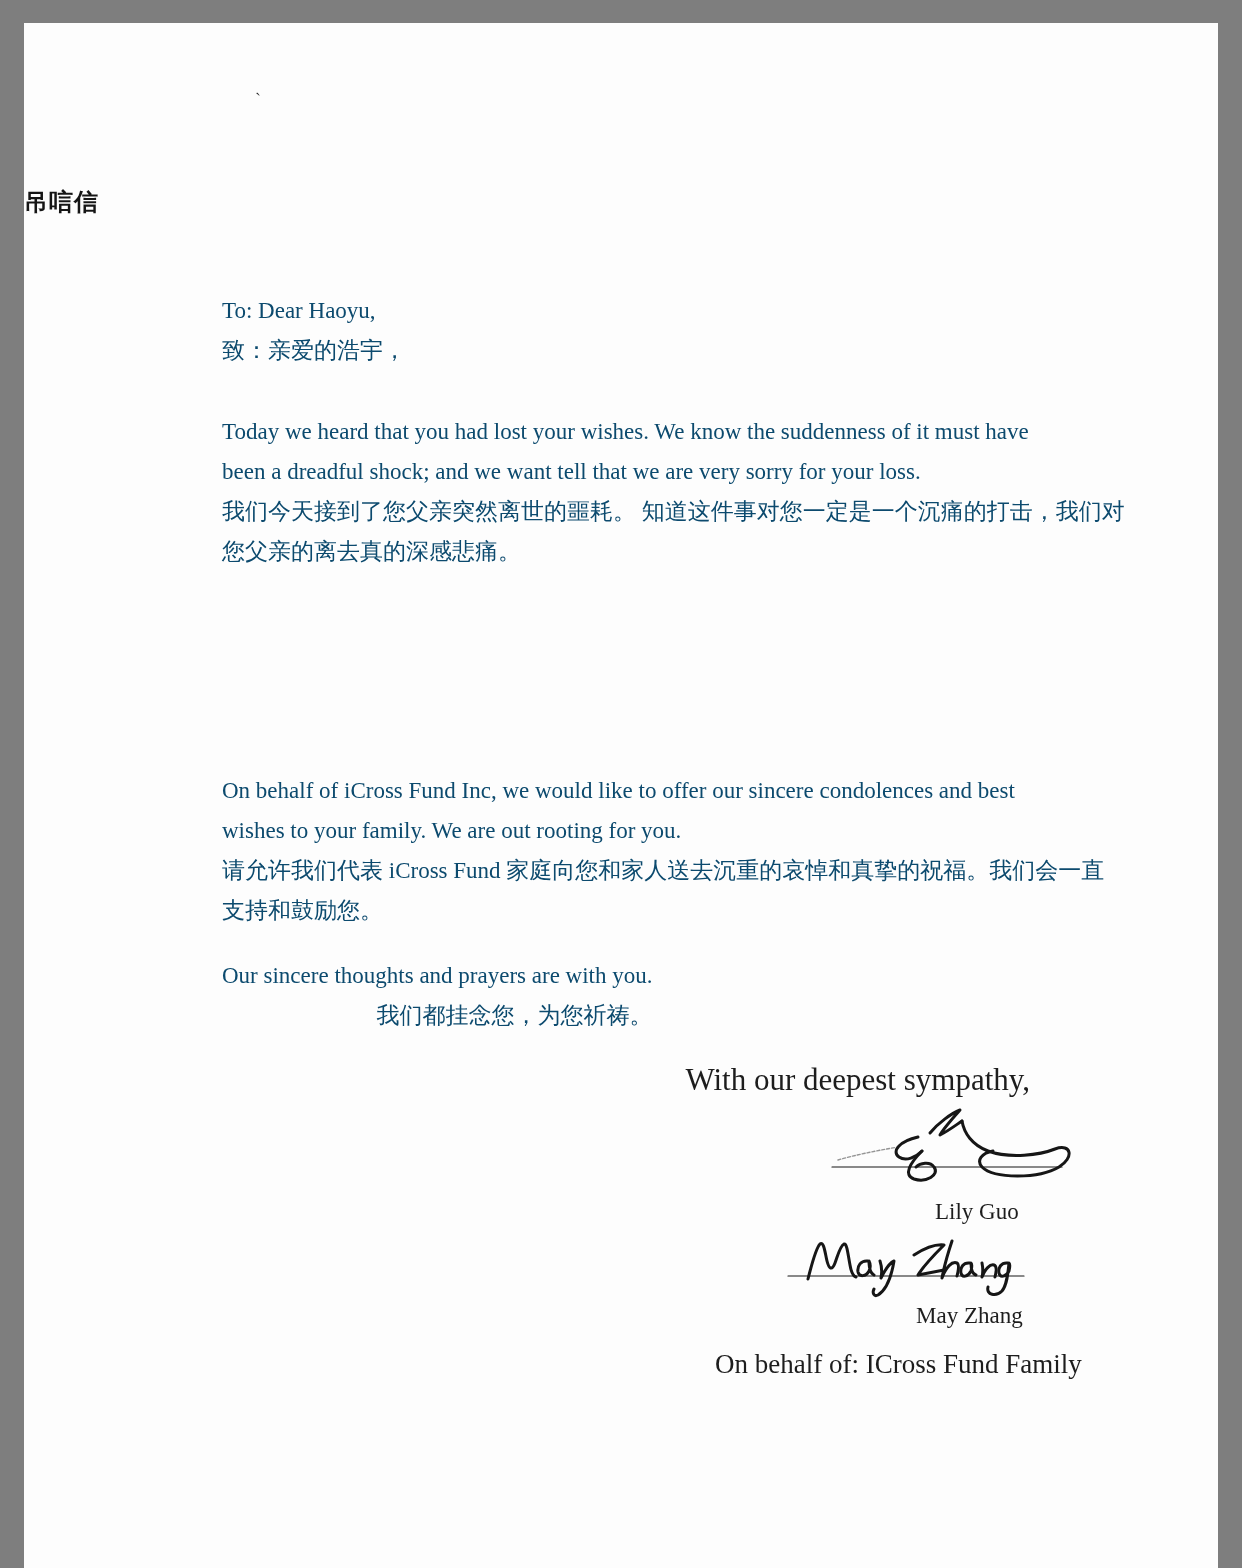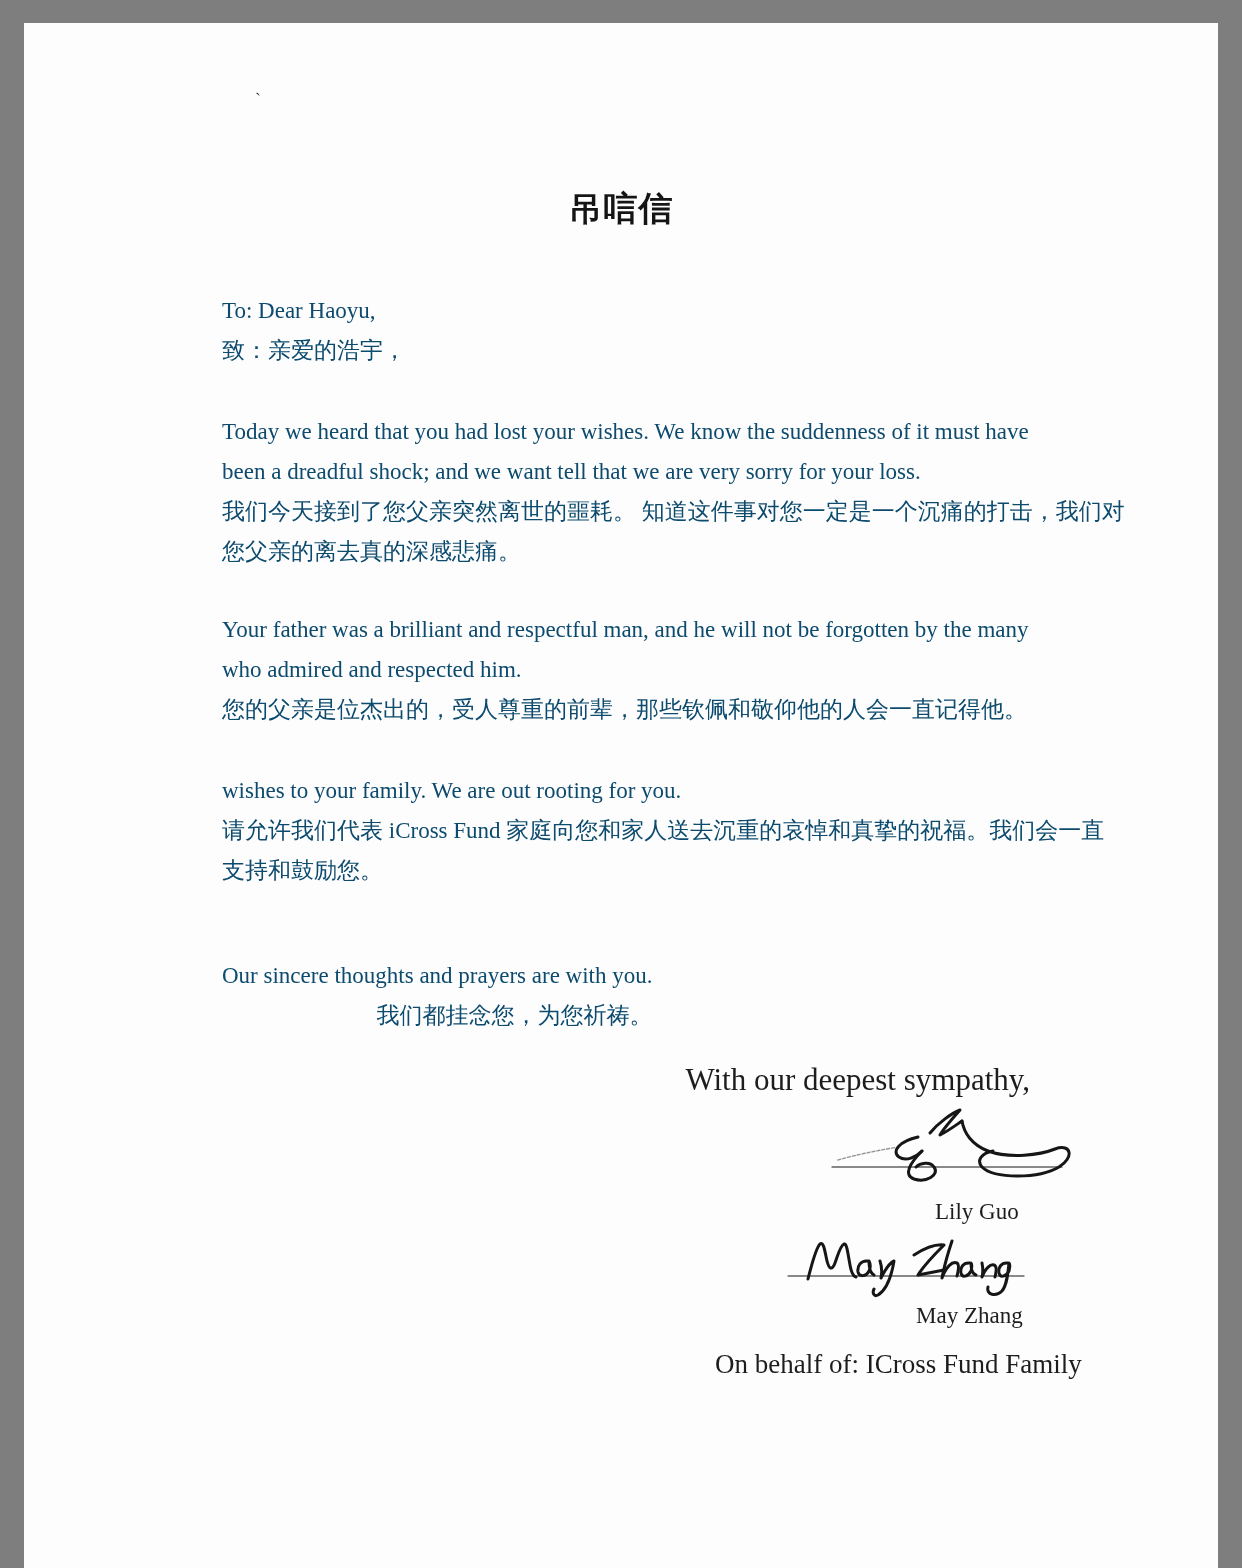--- a/index.html
+++ b/index.html
@@ -13,22 +13,21 @@
   .page {
     position: absolute;
     left: 24px; top: 23px;
     width: 1194px; height: 1545px;
     background: #fdfdfd;
     color: #1f1f1f;
   }
   .title {
     position: absolute;
     left: 0; right: 0; top: 163px;
-    text-align: center;
-    font-size: 34px;
+    font-size: 24px;
     font-weight: bold;
     color: #151515;
     letter-spacing: 1px;
   }
   .artifact {
     position: absolute;
     left: 233px; top: 66px;
     font-size: 17px;
     color: #2a2a2a;
     transform: rotate(-12deg);
@@ -89,27 +88,23 @@
     <span class="line">致：亲爱的浩宇，</span>
   </div>
 
   <div class="textblock para-1">
     <span class="line">Today we heard that you had lost your wishes. We know the suddenness of it must have</span>
     <span class="line">been a dreadful shock; and we want tell that we are very sorry for your loss.</span>
     <span class="line">我们今天接到了您父亲突然离世的噩耗。 知道这件事对您一定是一个沉痛的打击，我们对</span>
     <span class="line">您父亲的离去真的深感悲痛。</span>
   </div>
 
-  <div class="textblock para-2">
-    <span class="line">Your father was a brilliant and respectful man, and he will not be forgotten by the many</span>
-    <span class="line">who admired and respected him.</span>
-    <span class="line">您的父亲是位杰出的，受人尊重的前辈，那些钦佩和敬仰他的人会一直记得他。</span>
-  </div>
 
   <div class="textblock para-3">
+    <span class="line">On behalf of iCross Fund Inc, we would like to offer our sincere condolences and best</span>
     <span class="line">wishes to your family. We are out rooting for you.</span>
     <span class="line">请允许我们代表 iCross Fund 家庭向您和家人送去沉重的哀悼和真挚的祝福。我们会一直</span>
     <span class="line">支持和鼓励您。</span>
   </div>
 
   <div class="textblock para-4">
     <span class="line">Our sincere thoughts and prayers are with you.</span>
     <span class="line">我们都挂念您，为您祈祷。</span>
   </div>
 

